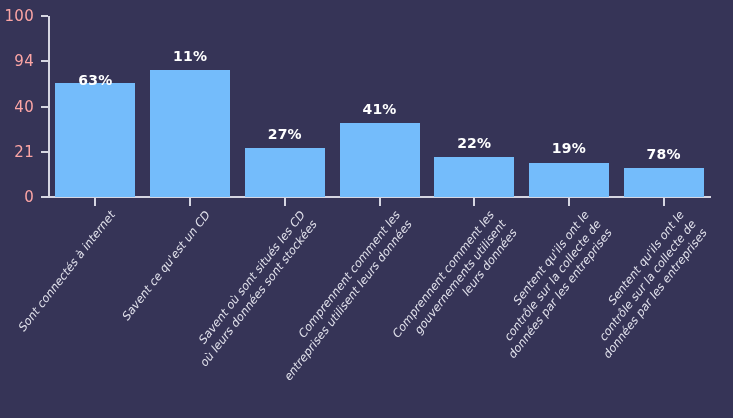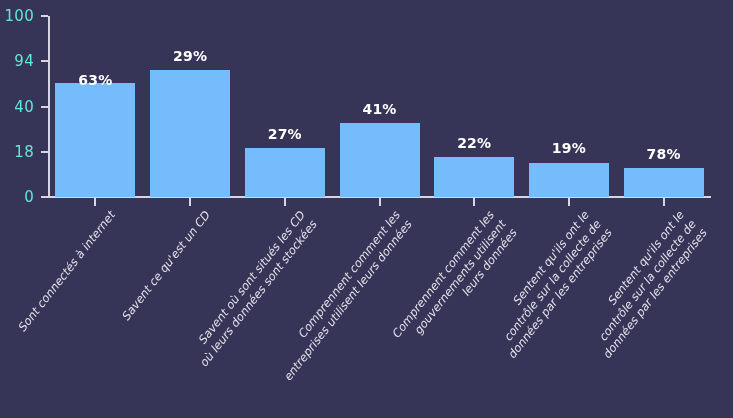--- a/index.html
+++ b/index.html
@@ -47,21 +47,21 @@
     height: 2px;
     background: #d6d6e2;
   }
   .ytick-label {
     position: absolute;
     right: 0;
     width: 100%;
     text-align: right;
     transform: translateY(-50%);
     font-size: 15px;
-    color: #5eead4;
+    color: #fca5a5;
     letter-spacing: 0.3px;
   }
   .ytick-wrap {
     position: absolute;
     left: 0;
     width: 34px;
   }
 
   .xtick-mark {
     position: absolute;
@@ -109,21 +109,21 @@
   <div class="axis-line-y"></div>
   <div class="axis-line-x"></div>
 
   <div id="yticks">
       <div class="ytick-mark" style="top: 196px;"></div>
       <div class="ytick-wrap" style="top: 197px;">
         <div class="ytick-label">0</div>
       </div>
       <div class="ytick-mark" style="top: 150.75px;"></div>
       <div class="ytick-wrap" style="top: 151.75px;">
-        <div class="ytick-label">18</div>
+        <div class="ytick-label">21</div>
       </div>
       <div class="ytick-mark" style="top: 105.5px;"></div>
       <div class="ytick-wrap" style="top: 106.5px;">
         <div class="ytick-label">40</div>
       </div>
       <div class="ytick-mark" style="top: 60.25px;"></div>
       <div class="ytick-wrap" style="top: 61.25px;">
         <div class="ytick-label">94</div>
       </div>
       <div class="ytick-mark" style="top: 15px;"></div>
@@ -144,21 +144,21 @@
       <div class="bar" style="left: 55.3571px; width: 80px; height: 114.03px; background: rgb(116, 188, 251);"></div>
       <div class="bar" style="left: 150.071px; width: 80px; height: 126.7px; background: rgb(116, 188, 251);"></div>
       <div class="bar" style="left: 244.786px; width: 80px; height: 48.87px; background: rgb(116, 188, 251);"></div>
       <div class="bar" style="left: 339.5px; width: 80px; height: 74.21px; background: rgb(116, 188, 251);"></div>
       <div class="bar" style="left: 434.214px; width: 80px; height: 39.82px; background: rgb(116, 188, 251);"></div>
       <div class="bar" style="left: 528.929px; width: 80px; height: 34.39px; background: rgb(116, 188, 251);"></div>
       <div class="bar" style="left: 623.643px; width: 80px; height: 28.96px; background: rgb(116, 188, 251);"></div>
     </div>
   <div id="barlabels">
       <div class="bar-label" style="left: 95.3571px; top: 72px;">63%</div>
-      <div class="bar-label" style="left: 190.071px; top: 48.3px;">29%</div>
+      <div class="bar-label" style="left: 190.071px; top: 48.3px;">11%</div>
       <div class="bar-label" style="left: 284.786px; top: 126.13px;">27%</div>
       <div class="bar-label" style="left: 379.5px; top: 100.79px;">41%</div>
       <div class="bar-label" style="left: 474.214px; top: 135.18px; text-align: right;">22%</div>
       <div class="bar-label" style="left: 568.929px; top: 140px;">19%</div>
       <div class="bar-label" style="left: 663.643px; top: 146.04px;">78%</div>
     </div>
   <div id="catlabels">
       <div class="cat-label" style="left: -192.643px;">Sont connectés à internet</div>
       <div class="cat-label" style="left: -97.9286px;">Savent ce qu'est un CD</div>
       <div class="cat-label" style="left: -3.21429px;">Savent où sont situés les CD

